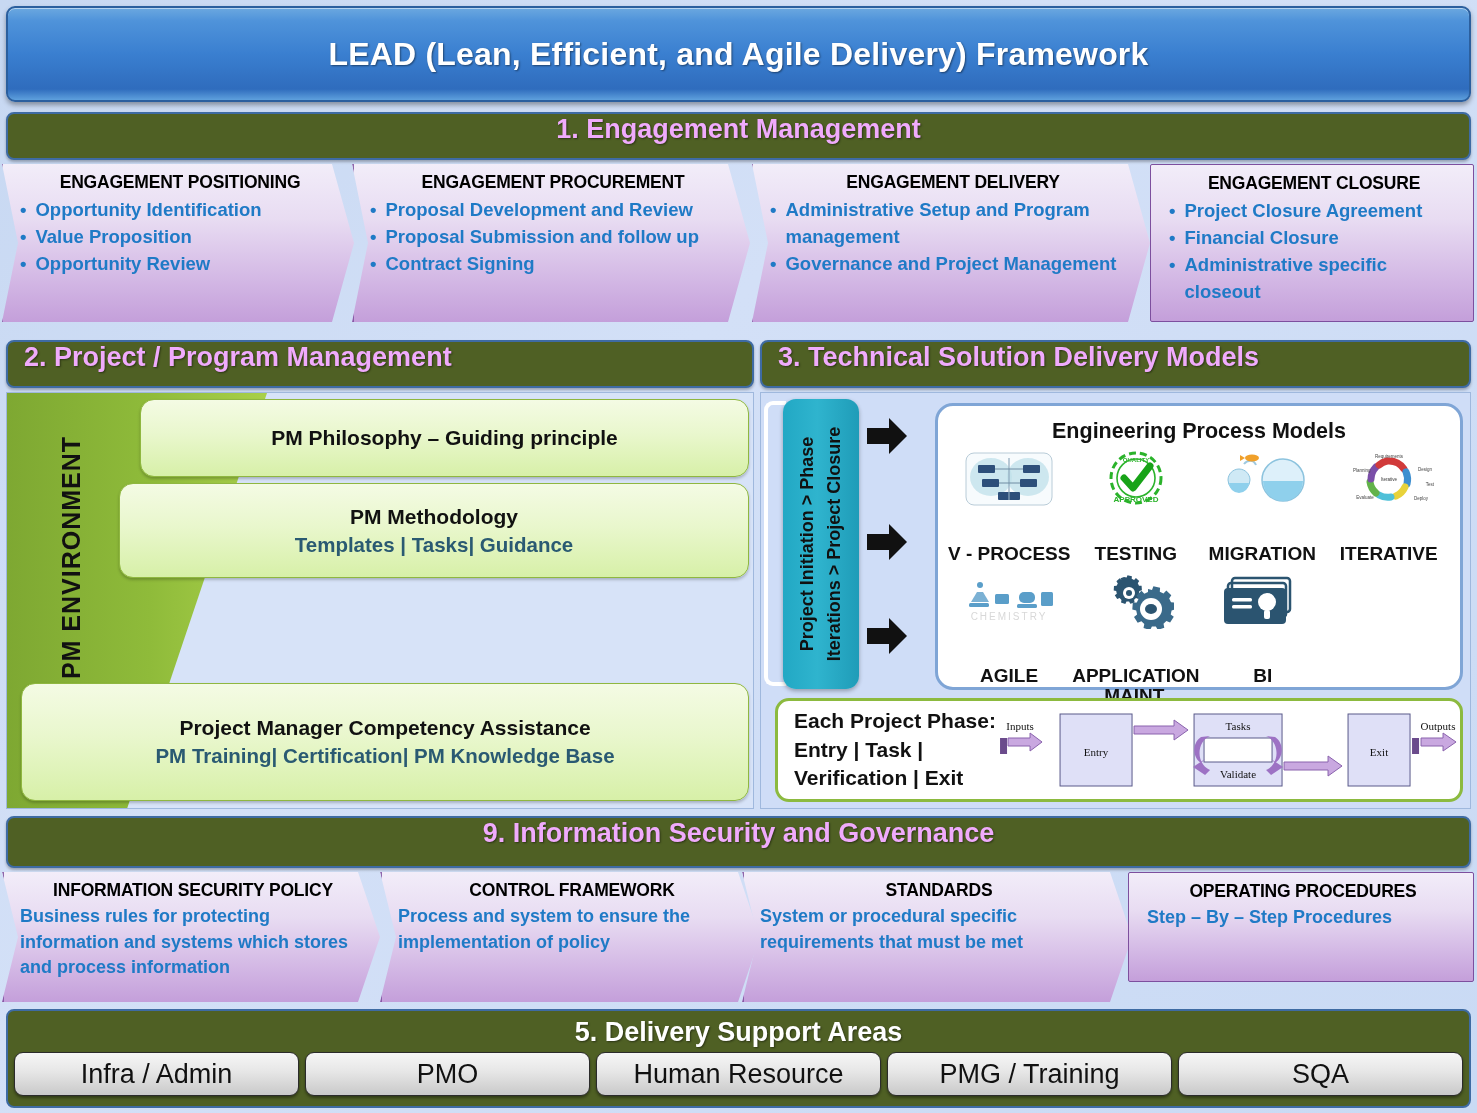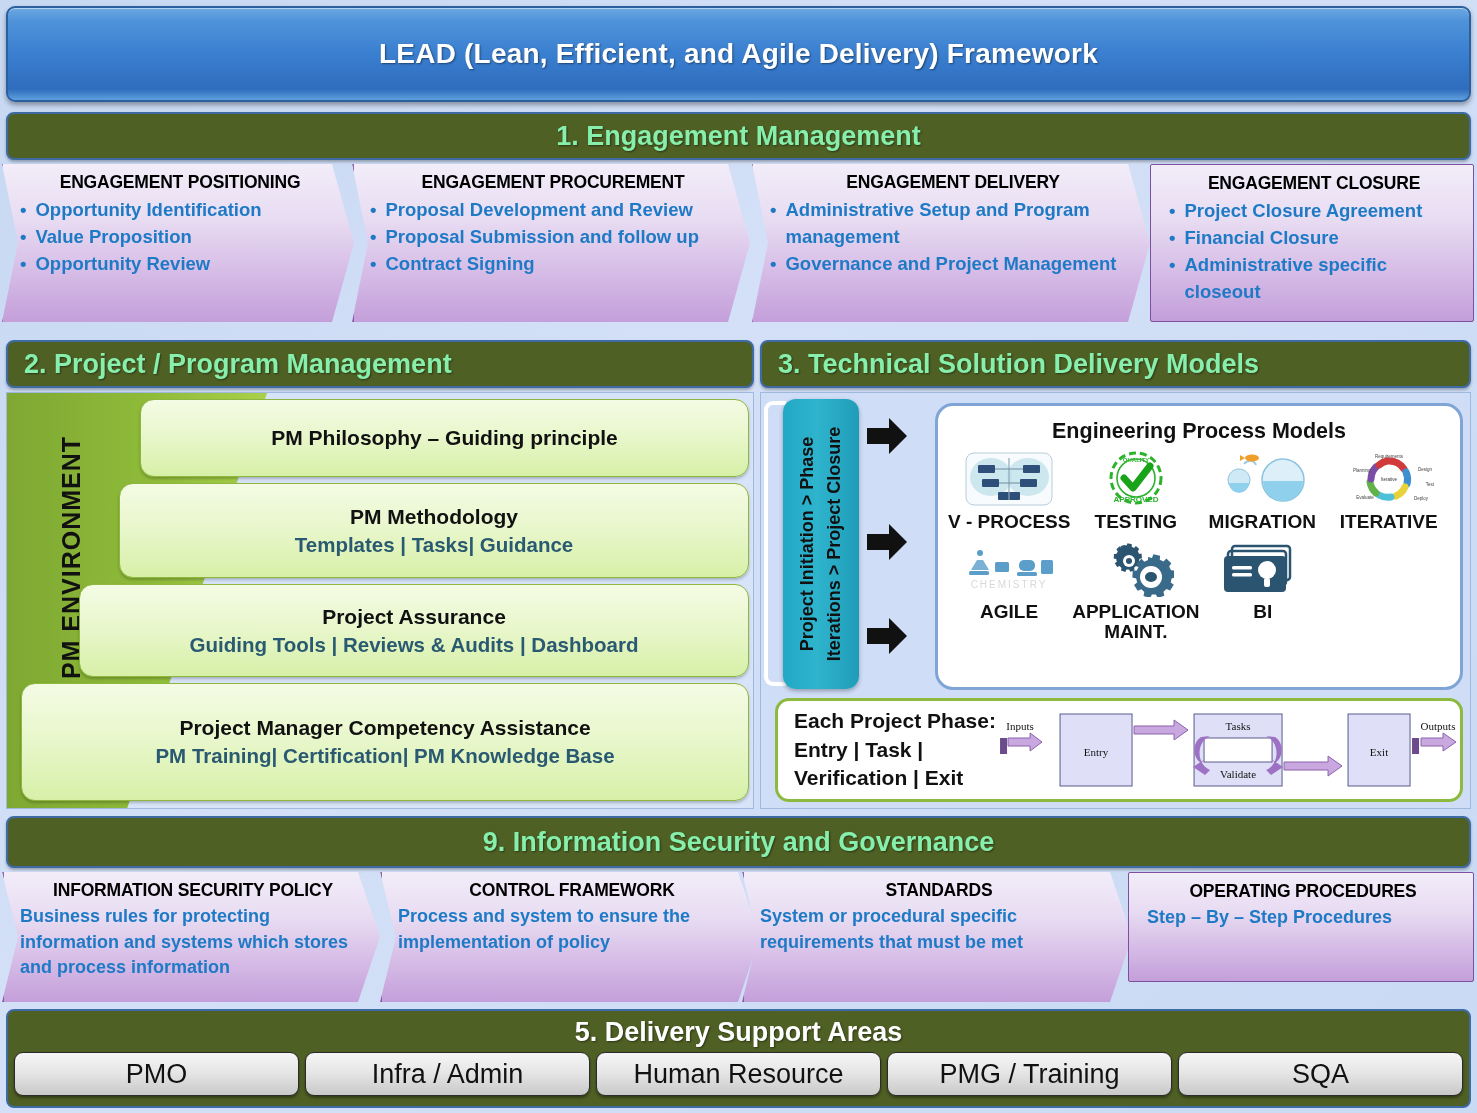--- a/index.html
+++ b/index.html
@@ -19,32 +19,32 @@
   
   .title-bar {
     position: absolute; left: 6px; top: 6px; width: 1465px; height: 96px;
     border-radius: 9px;
     background: linear-gradient(to bottom,#6ba8e0 0%,#4f93da 14%,#3a7fd0 50%,#2f6cbd 88%,#5ea0dd 100%);
     border: 2px solid #2b5f9e;
     box-shadow: 0 3px 5px rgba(0,0,0,.35), inset 0 1px 0 rgba(255,255,255,.5);
     display: flex; align-items: center; justify-content: center;
   }
   .title-bar .t {
-    color: #ffffff; font-size: 28px; font-weight: bold; letter-spacing: .2px;
+    color: #ffffff; font-size: 32px; font-weight: bold; letter-spacing: .2px;
     text-shadow: 1px 1px 2px rgba(0,0,0,.45);
   }
 
   
   .sec-head {
     position: absolute;
     background: #4f6024;
     border: 2px solid #3e6ba3;
     border-radius: 8px;
-    color: #86efac; font-weight: bold;
-    display: flex; align-items: center; justify-content: center;
+    color: #f0abfc; font-weight: bold;
+    display: flex; align-items: flex-start; justify-content: center;
     text-shadow: 1px 1px 2px rgba(0,0,0,.45);
     box-shadow: 0 2px 3px rgba(0,0,0,.28);
   }
   .sec-head.left-al { justify-content: flex-start; padding-left: 16px; }
 
   
   .chev {
     position: absolute;
     background: linear-gradient(to bottom,#f2edf9 0%,#e8dcf2 35%,#d2b6e4 75%,#c49fda 100%);
     border: 1.5px solid #7d4f9e;
@@ -142,21 +142,21 @@
     position: absolute; left: 138px; top: 118px; width: 160px;
     transform: rotate(-90deg); transform-origin: center;
     text-align: center; color: #111; font-weight: bold; font-size: 19px;
   }
   #epm {
     position: absolute; left: 174px; top: 10px; width: 528px; height: 287px;
     background: #fff; border: 3px solid #7fa5d6; border-radius: 18px;
   }
   #epm .hdr { text-align:center; font-size: 21.5px; font-weight: bold; color:#111; margin-top:13px; }
   .models { display: grid; grid-template-columns: repeat(4,1fr); padding: 4px 8px 0; }
-  .model { display:flex; flex-direction:column; align-items:center; }
+  .model { display:flex; flex-direction:column; align-items:center;gap:32px; }
   .model .ic { height: 62px; display:flex; align-items:center; justify-content:center; }
   .model .nm { font-size: 19px; font-weight: bold; color:#111; text-align:center; line-height:1.05; margin-top:2px; }
   #phasebox {
     position: absolute; left: 14px; top: 305px; width: 688px; height: 104px;
     background: #fff; border: 3px solid #8cba3f; border-radius: 14px;
     display:flex; align-items:center;
   }
   #phasebox .ptx { font-size: 21px; font-weight: bold; color:#111; line-height:1.35; padding-left: 16px; white-space: pre-line; }
   #phasebox .pdiag { flex:1; height: 92px; }
 
@@ -266,24 +266,20 @@
   <div id="panel2">
     <div id="pmenv">
       <div class="lbl">PM ENVIRONMENT</div>
     </div>
     <div class="gbar" style="left:133px; top:6px; width:609px; height:78px;">
       <div class="h">PM Philosophy – Guiding  principle</div>
     </div>
     <div class="gbar" style="left:112px; top:90px; width:630px; height:95px;">
       <div class="h">PM Methodology</div>
       <div class="s">Templates | Tasks| Guidance</div>
-    </div>
-    <div class="gbar" style="left:72px; top:191px; width:670px; height:93px;">
-      <div class="h">Project Assurance</div>
-      <div class="s">Guiding Tools | Reviews &amp; Audits | Dashboard</div>
     </div>
     <div class="gbar" style="left:14px; top:290px; width:728px; height:118px;text-align:center;">
       <div class="h">Project Manager Competency Assistance</div>
       <div class="s">PM Training| Certification| PM Knowledge Base</div>
     </div>
   </div>
 
   <div id="panel3">
     <div id="bracket"></div>
 
@@ -489,21 +485,21 @@
     <div class="chev-body">System or procedural specific requirements that must be met</div>
   </div>
   <div class="chev flat" style="left:1128px; top:872px; width:346px; height:110px;">
     <div class="chev-title">OPERATING PROCEDURES</div>
     <div class="chev-body">Step – By – Step Procedures</div>
   </div>
 
   <div id="sec5wrap">
     <div class="hd">5. Delivery Support Areas</div>
     <div id="sec5row">
+      <div class="supbtn">Infra / Admin</div>
       <div class="supbtn">PMO</div>
-      <div class="supbtn">Infra / Admin</div>
       <div class="supbtn">Human Resource</div>
       <div class="supbtn">PMG / Training</div>
       <div class="supbtn">SQA</div>
     </div>
   </div>
 
 </div>
 
 </body></html>

